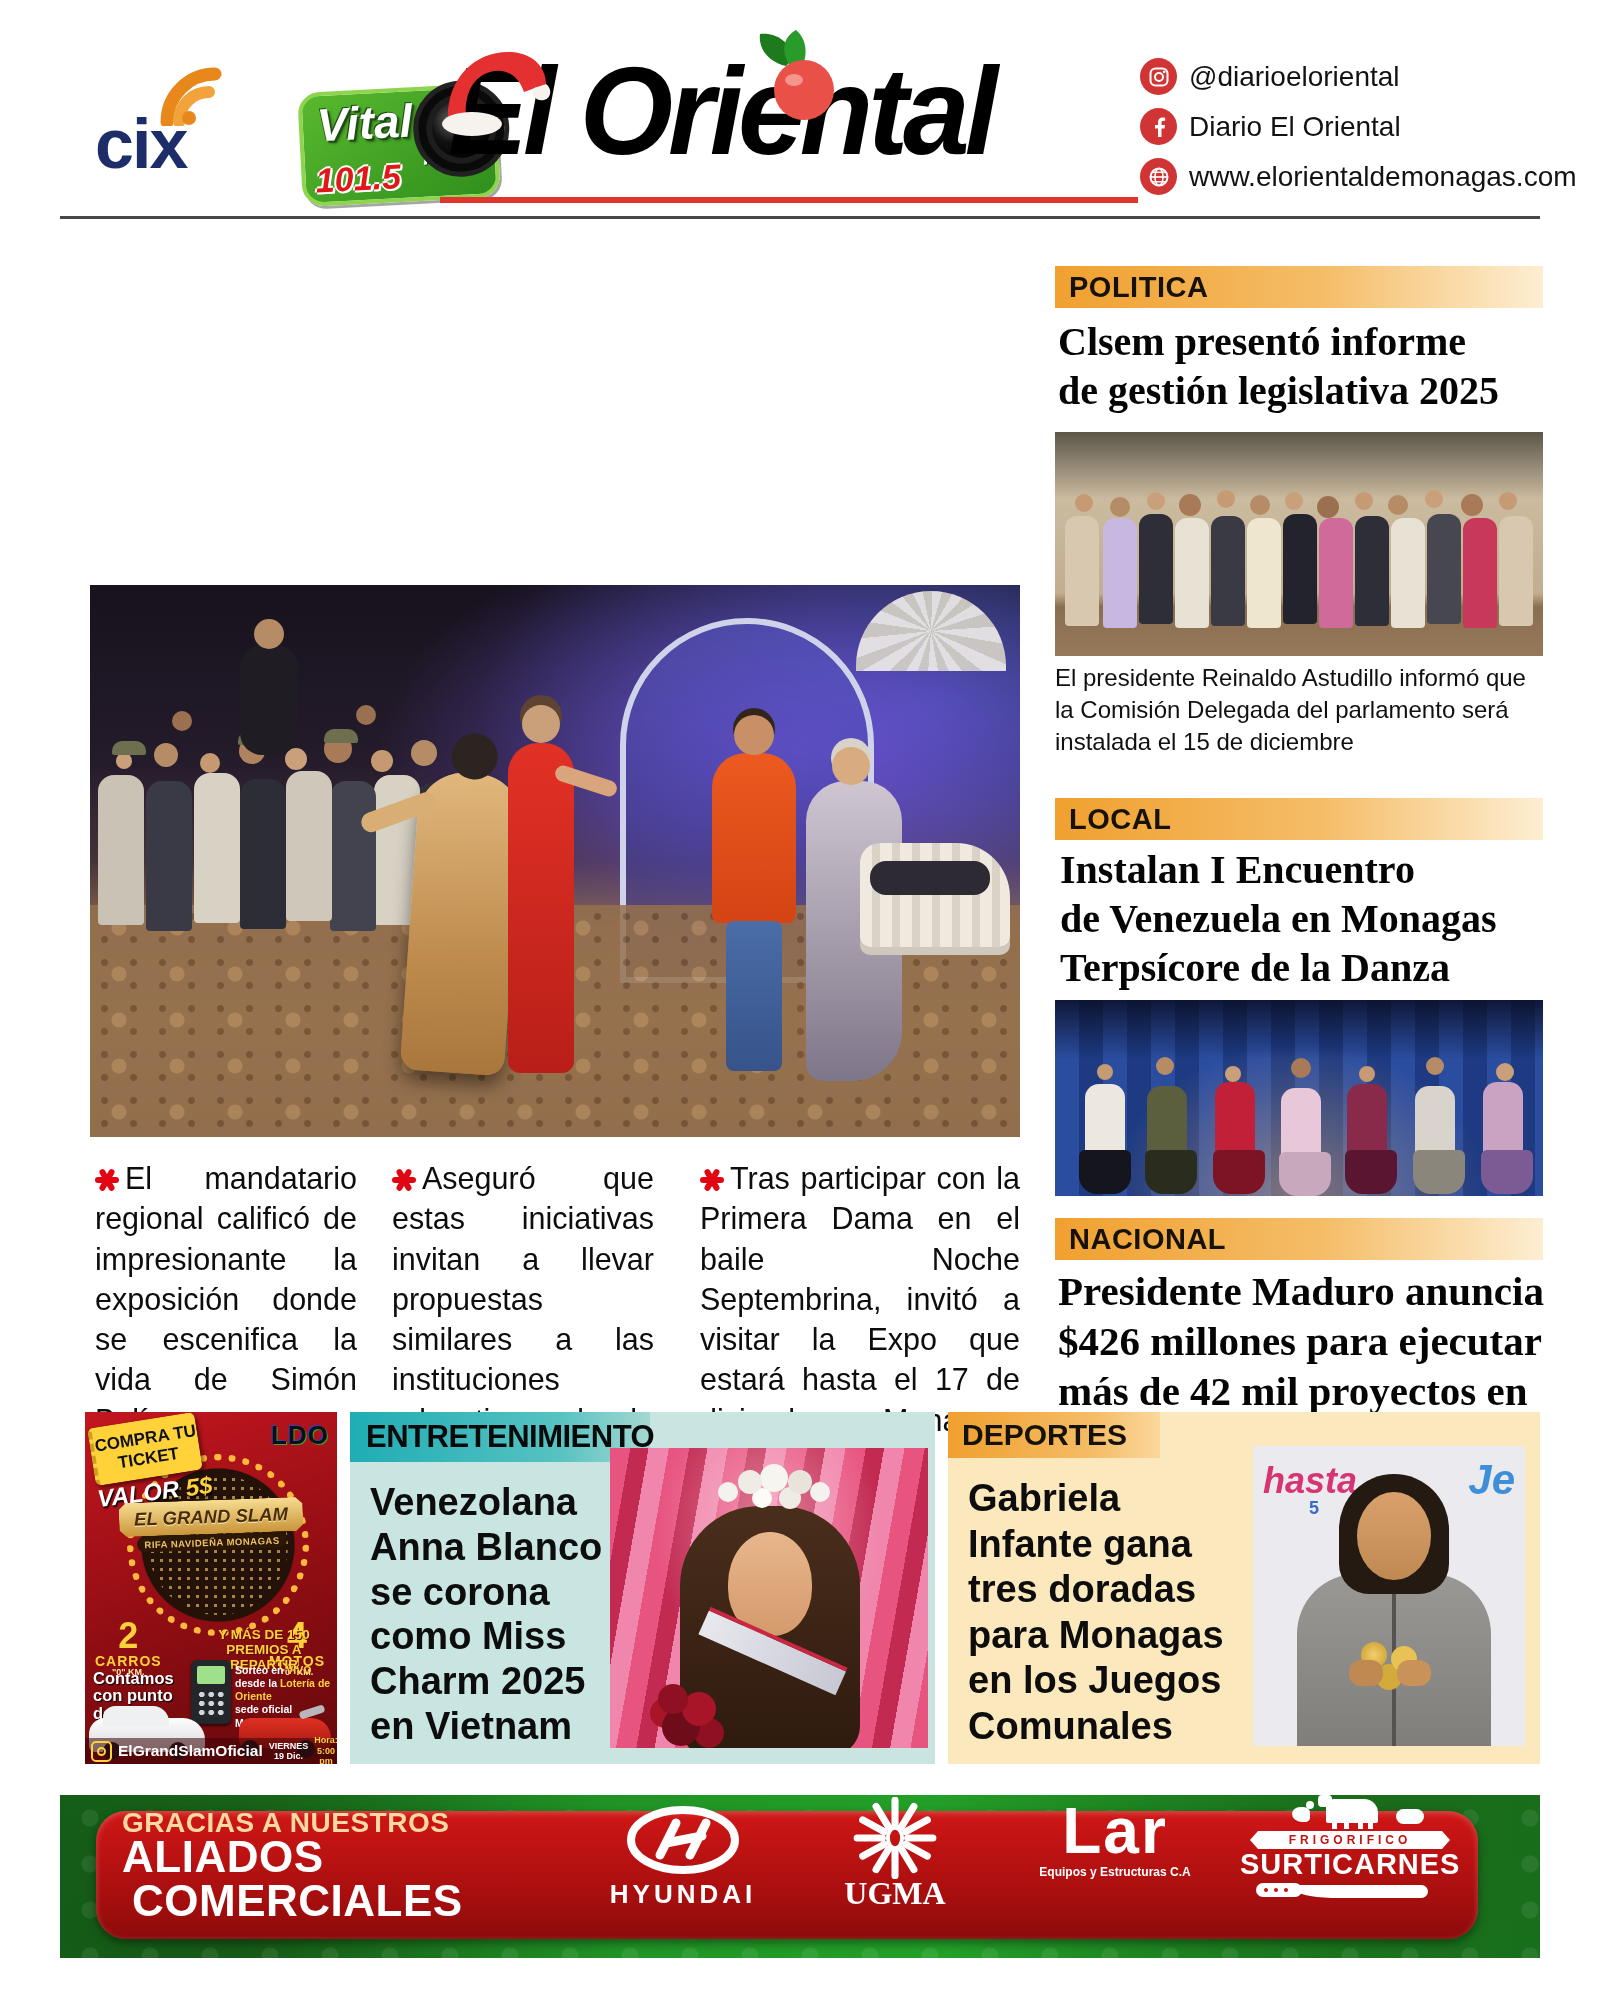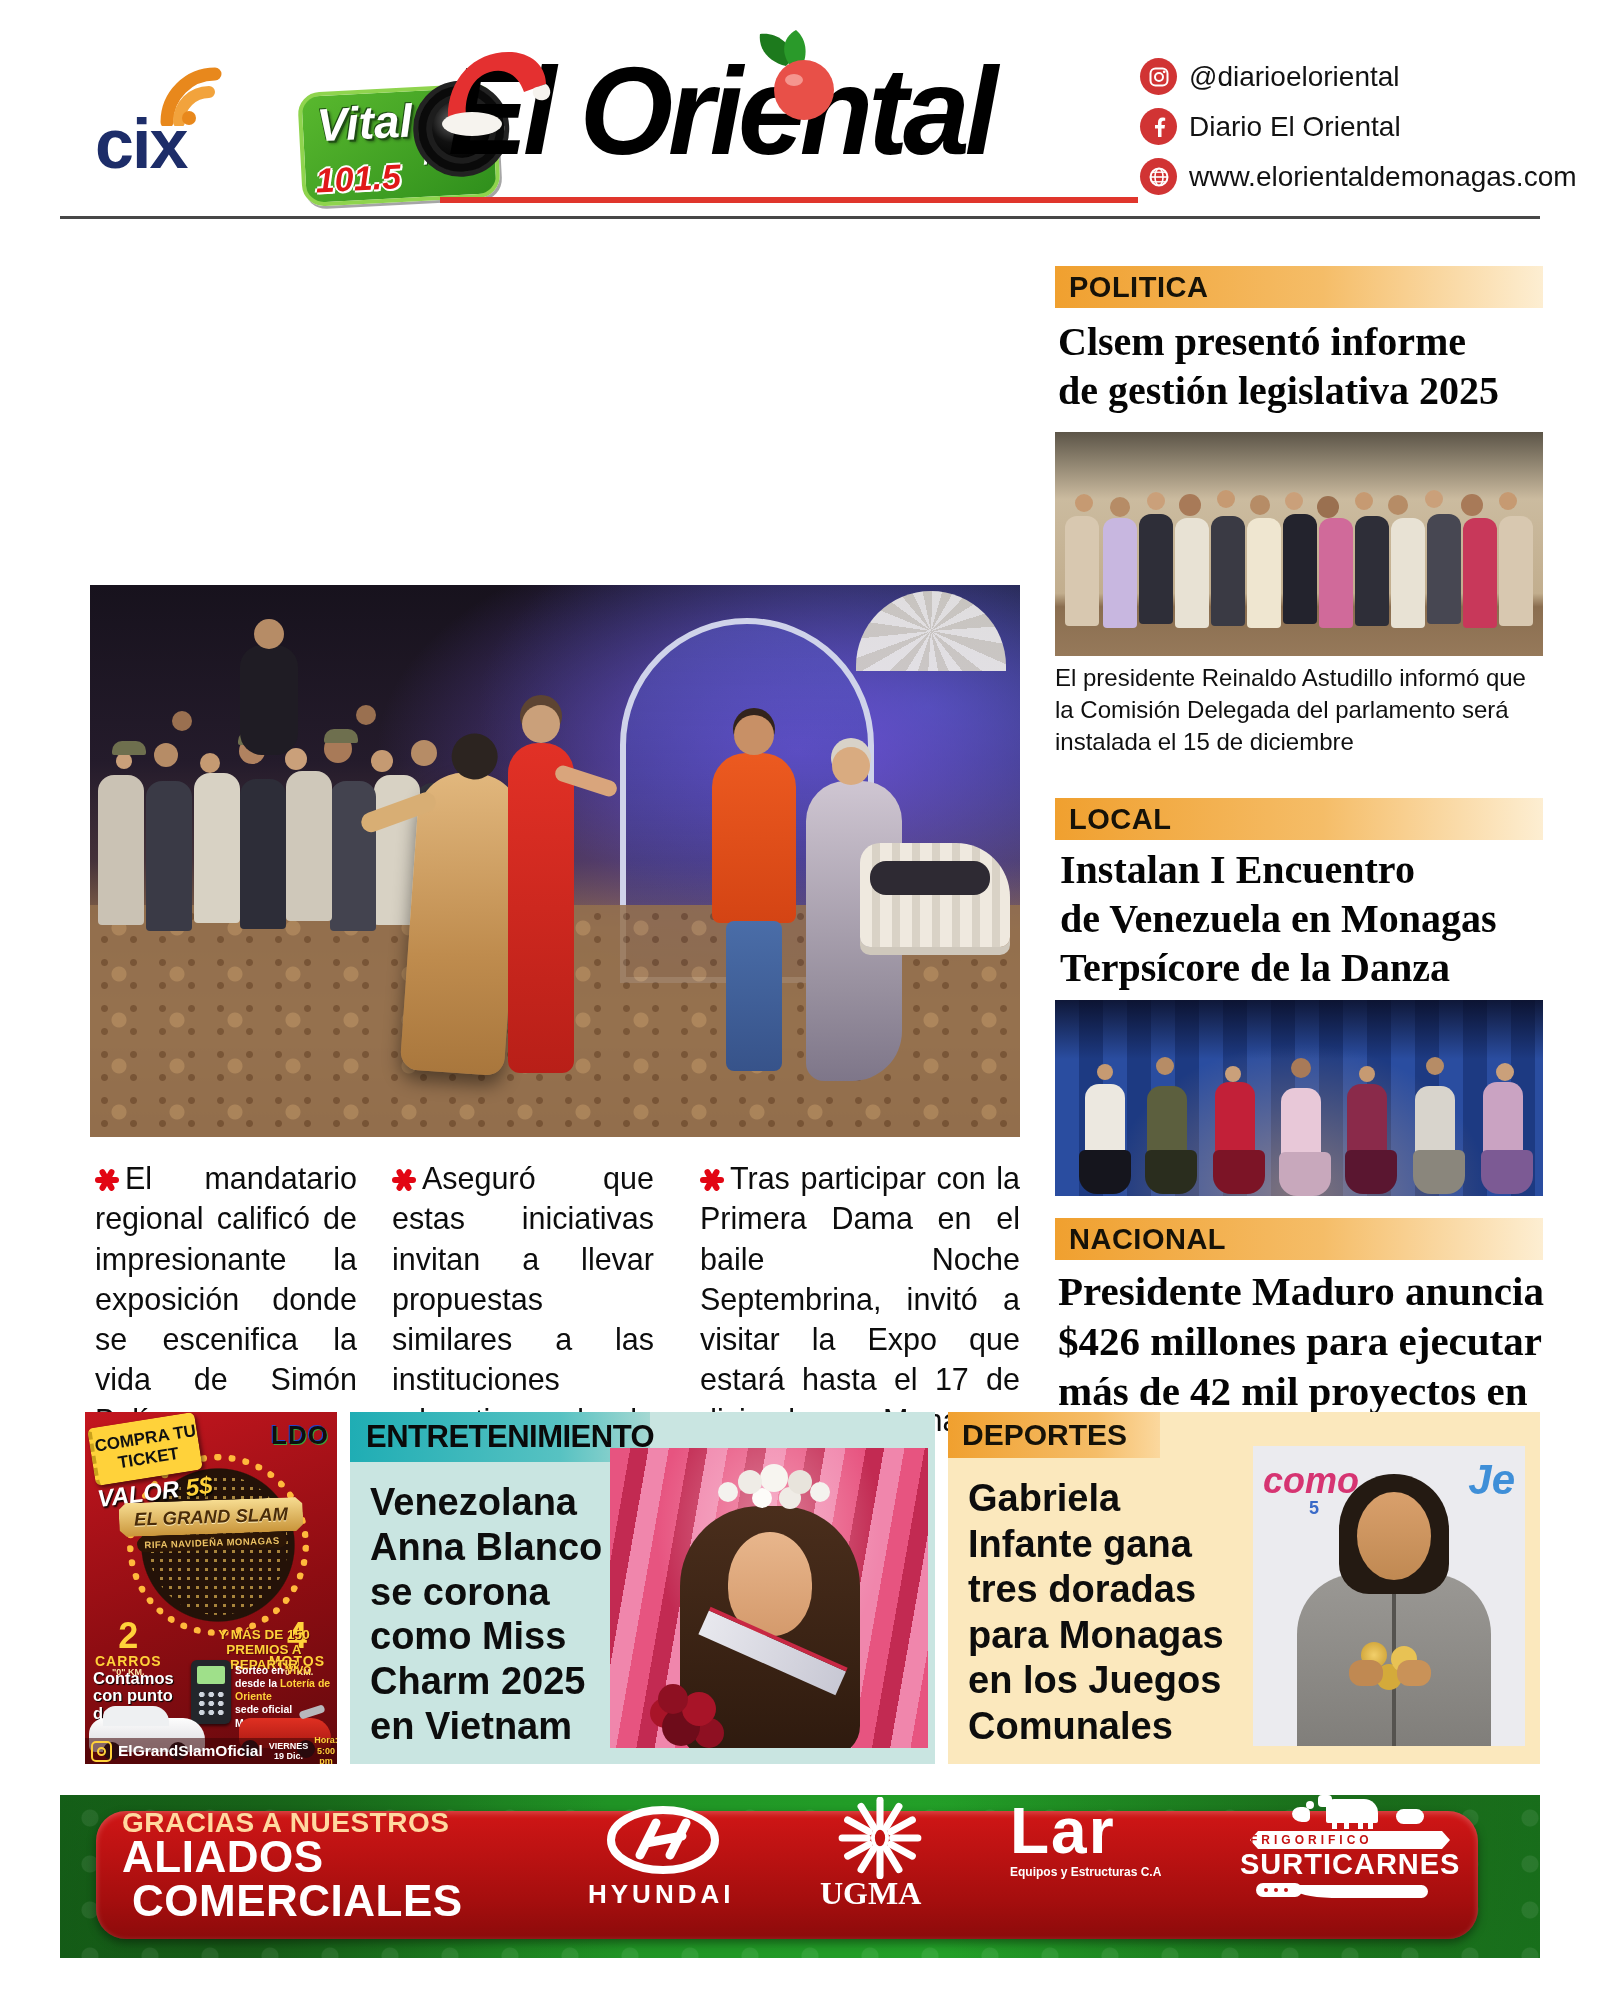--- a/index.html
+++ b/index.html
@@ -241,21 +241,21 @@
         radial-gradient(circle at 88% 20%, rgba(25,80,20,.5) 0%, rgba(25,80,20,0) 34%),
         linear-gradient(90deg,#14691a 0%,#1f8f24 30%,#23a028 60%,#187a1e 100%);}
   .banner-dots{position:absolute;inset:0;background-image:radial-gradient(circle,rgba(255,255,255,.08) 8px,rgba(0,0,0,0) 9px);
       background-size:60px 46px;}
   .banner-red{position:absolute;left:36px;top:16px;width:1382px;height:128px;border-radius:30px;
       background:linear-gradient(180deg,#d01616 0%,#a50e0e 70%,#8c0b0b 100%);
       box-shadow:0 4px 10px rgba(0,0,0,.4), inset 0 2px 6px rgba(255,255,255,.25);}
   .banner-thanks{position:absolute;left:62px;top:12px;color:#ffd9a0;font-weight:700;font-size:28px;letter-spacing:.5px;}
   .banner-allies{position:absolute;left:62px;top:40px;color:#fff;font-weight:800;font-size:44px;line-height:1.0;letter-spacing:.5px;}
   .banner-allies div:nth-child(2){margin-left:10px;}
-  .sp{position:absolute;color:#fff;text-align:left;}
+  .sp{position:absolute;color:#fff;text-align:center;}
   .sp-hyundai{left:528px;top:6px;width:190px;}
   .sp-hyundai .sp-label{font-weight:700;font-size:26px;letter-spacing:4px;margin-top:-4px;}
   .sp-ugma{left:760px;top:2px;width:150px;}
   .sp-ugma .sp-label{font-family:"Liberation Serif",serif;font-weight:700;font-size:32px;margin-top:-8px;}
   .sp-lar{left:950px;top:8px;width:210px;}
   .lar-word{font-weight:800;font-size:64px;line-height:.9;letter-spacing:2px;}
   .lar-sub{font-size:12px;font-weight:700;margin-top:4px;}
   .sp-surti{left:1180px;top:4px;width:220px;}
   .surti-animals{height:30px;position:relative;}
   .surti-cow{position:absolute;left:86px;top:0;width:52px;height:24px;border-radius:8px 14px 2px 2px;background:#fff;}
@@ -490,21 +490,21 @@
     </div>
     <div class="dep-headline">
       <div>Gabriela</div>
       <div>Infante gana</div>
       <div>tres doradas</div>
       <div>para Monagas</div>
       <div>en los Juegos</div>
       <div>Comunales</div>
     </div>
     <div class="dep-photo">
-      <div class="dep-ales">como</div>
+      <div class="dep-ales">hasta</div>
       <div class="dep-ales-num">5</div>
       <div class="dep-je">Je</div>
       <div class="dep-body"></div>
       <div class="dep-zip"></div>
       <div class="dep-hair"></div>
       <div class="dep-face"></div>
       <div class="dep-medals"></div>
       <div class="dep-hands"></div>
     </div>
   </div>

